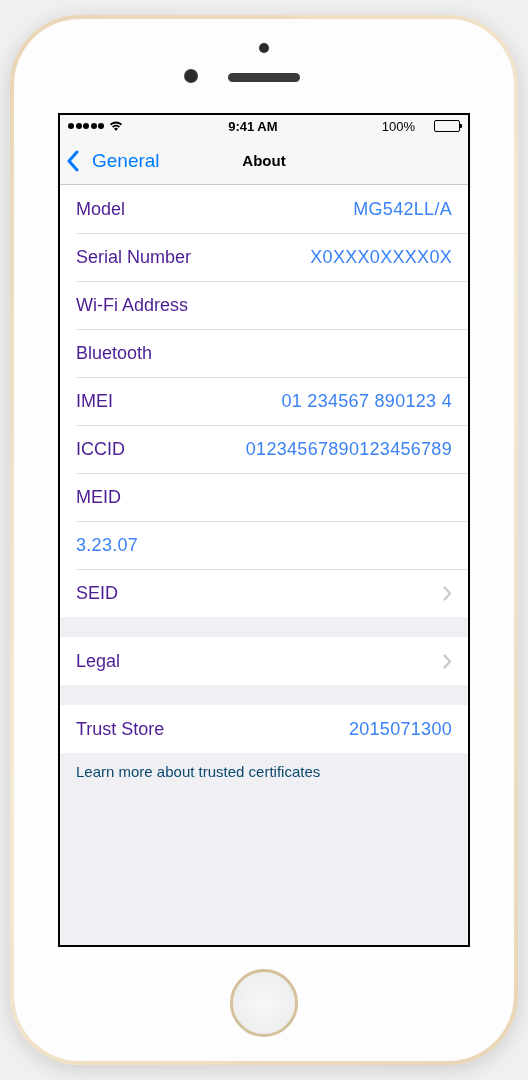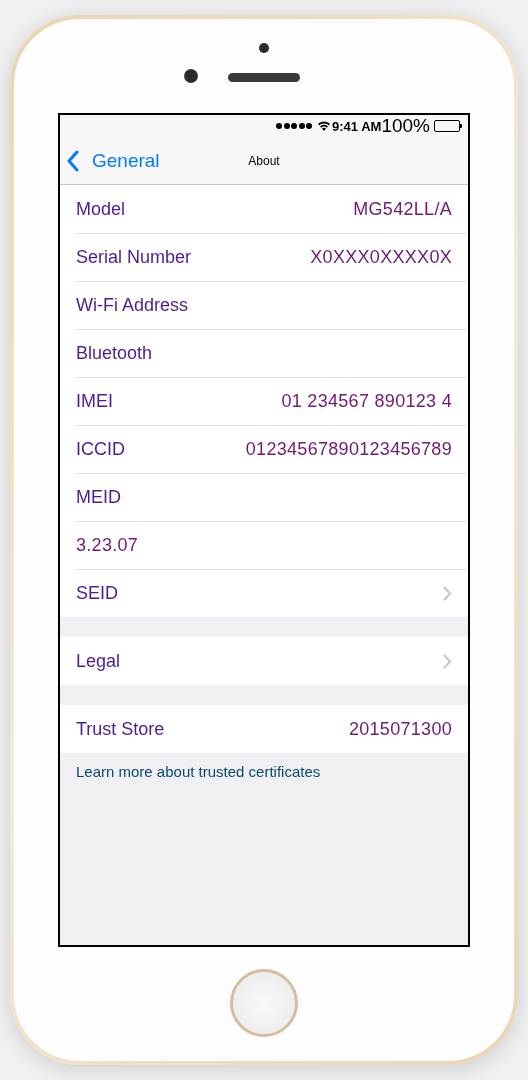--- a/index.html
+++ b/index.html
@@ -78,31 +78,31 @@
     bottom: 114px;
     background: #efeff4;
     border: 2px solid #000;
     overflow: hidden;
   }
   .status-bar {
     height: 22px;
     background: #f7f7f8;
     display: flex;
     align-items: center;
-    justify-content: flex-end;
+    justify-content: space-between;
     padding: 0 8px;
     font-size: 13px;
     font-weight: 500;
   }
   .status-left { display: flex; align-items: center; gap: 4px; }
   .dots { display: flex; gap: 1.5px; }
   .dot { width: 6px; height: 6px; background: #000; border-radius: 50%; }
   .wifi-icon svg { display: block; }
   .status-center { font-weight: 600; font-size: 13px; }
-  .status-right { display: flex; align-items: center; gap: 4px; font-size: 19px; }
+  .status-right { display: flex; align-items: center; gap: 19px; font-size: 13px; }
   .battery-icon {
     width: 26px; height: 12px;
     border: 1px solid #000;
     border-radius: 2px;
     position: relative;
   }
   .battery-icon::after {
     content: "";
     position: absolute;
     right: -3px; top: 3px;
@@ -126,22 +126,22 @@
     font-size: 19px;
     padding-left: 6px;
     gap: 12px;
     cursor: pointer;
   }
   .back-chevron svg { display: block; }
   .nav-title {
     position: absolute;
     left: 50%;
     transform: translateX(-50%);
-    font-size: 12px;
-    font-weight: 400;
+    font-size: 15px;
+    font-weight: 700;
     color: #000;
   }
   .content {
     background: #efeff4;
     height: calc(100% - 70px);
     overflow: hidden;
   }
   .group {
     background: #fff;
   }
@@ -158,21 +158,21 @@
   .row + .row::before {
     content: "";
     position: absolute;
     top: 0;
     left: 16px;
     right: 0;
     height: 1px;
     background: #e0e0e2;
   }
   .row-label { color: #4c1d95; font-weight: 400; }
-  .row-value { color: #701a75; text-align: right; font-weight: 400; letter-spacing: 0.3px; }
+  .row-value { color: #3b82f6; text-align: right; font-weight: 400; letter-spacing: 0.3px; }
   .chevron-cell {
     display: flex;
     align-items: center;
     gap: 6px;
     color: #c7c7cc;
   }
   .chevron-right svg { display: block; }
   .footer-link {
     padding: 10px 16px;
     font-size: 15px;

